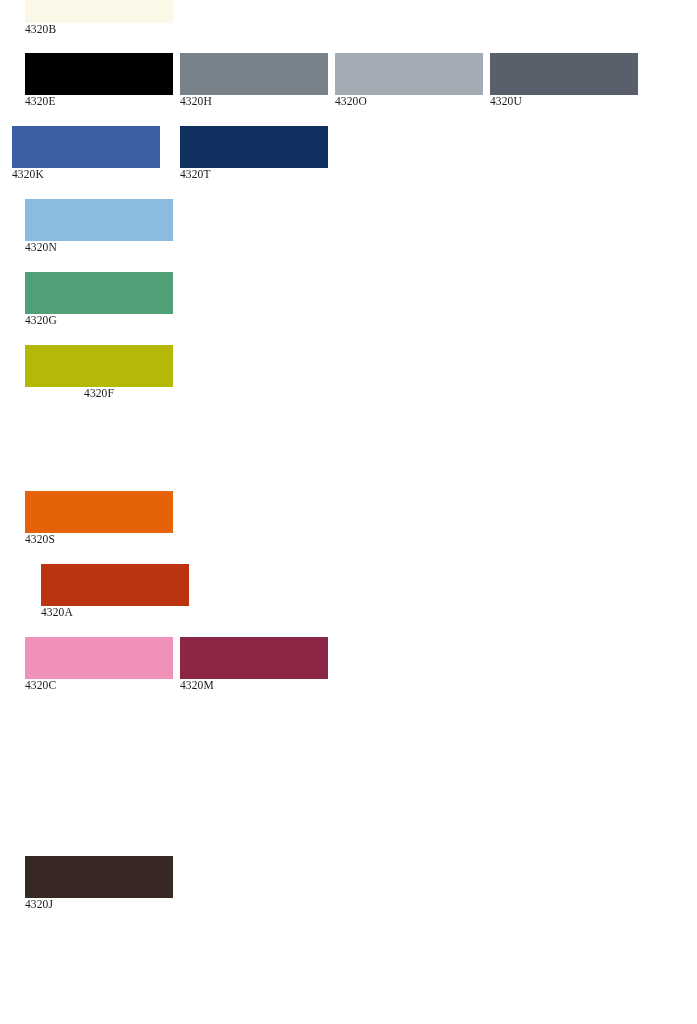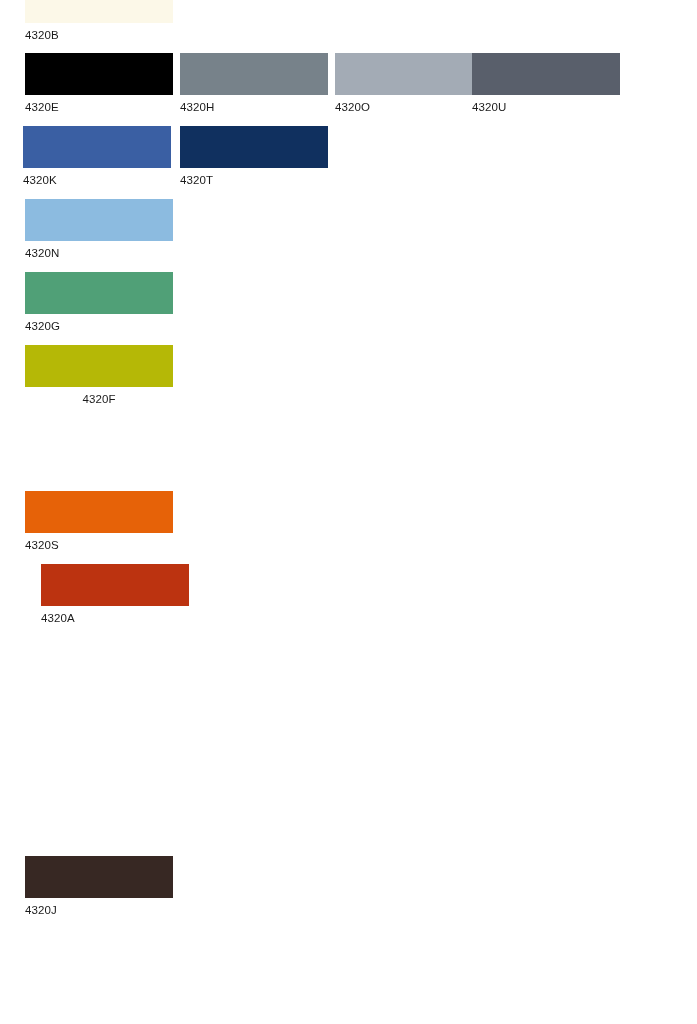--- a/index.html
+++ b/index.html
@@ -37,24 +37,23 @@
     width: 148px;
     height: 42px;
     display: block;
     box-sizing: border-box;
   }
   .swatch-label {
     display: block;
     font-size: 11.5px;
     line-height: 13px;
     color: #1a1a1a;
-    margin-top: 6px;
     letter-spacing: 0.1px;
     white-space: nowrap;
-    font-family: Liberation Sans, sans-serif;
+    font-family: Liberation Serif, serif;
   }
   .row-spacer {
     position: absolute;
     left: 0;
     width: 697px;
     height: 72px;
   }
 </style>
 </head>
 <body>
@@ -72,27 +71,27 @@
         <span class="swatch-label">4320E</span>
       </div>
       <div class="swatch-cell" style="left: 180px;">
         <span class="swatch-chip" title="#77828a" style="background: rgb(119, 130, 138);"></span>
         <span class="swatch-label">4320H</span>
       </div>
       <div class="swatch-cell" style="left: 335px;">
         <span class="swatch-chip" title="#a3abb5" style="background: rgb(163, 171, 181);"></span>
         <span class="swatch-label">4320O</span>
       </div>
-      <div class="swatch-cell" style="left: 472px;">
+      <div class="swatch-cell" style="left: 490px;">
         <span class="swatch-chip" title="#595f6b" style="background: rgb(89, 95, 107);"></span>
         <span class="swatch-label">4320U</span>
       </div>
     </div>
     <div class="swatch-row" style="top: 126px;">
-      <div class="swatch-cell" style="left: 23px;">
+      <div class="swatch-cell" style="left: 12px;">
         <span class="swatch-chip" title="#3a5fa3" style="background: rgb(58, 95, 163);"></span>
         <span class="swatch-label">4320K</span>
       </div>
       <div class="swatch-cell" style="left: 180px;">
         <span class="swatch-chip" title="#10305f" style="background: rgb(16, 48, 95);"></span>
         <span class="swatch-label">4320T</span>
       </div>
     </div>
     <div class="swatch-row" style="top: 199px; padding-left: 32px;">
       <div class="swatch-cell" style="left: 25px;">
@@ -117,20 +116,30 @@
         <span class="swatch-chip" title="#e66208" style="background: rgb(230, 98, 8);"></span>
         <span class="swatch-label">4320S</span>
       </div>
     </div>
     <div class="swatch-row" style="top: 564px;">
       <div class="swatch-cell" style="left: 25px; padding-left: 16px;">
         <span class="swatch-chip" title="#bc3310" style="background: rgb(188, 51, 16);"></span>
         <span class="swatch-label">4320A</span>
       </div>
     </div>
+    <div class="swatch-row" style="top: 637px;">
+      <div class="swatch-cell" style="left: 25px;">
+        <span class="swatch-chip" title="#ef91b8" style="background: rgb(239, 145, 184);"></span>
+        <span class="swatch-label">4320C</span>
+      </div>
+      <div class="swatch-cell" style="left: 180px;">
+        <span class="swatch-chip" title="#8b2645" style="background: rgb(139, 38, 69);"></span>
+        <span class="swatch-label">4320M</span>
+      </div>
+    </div>
     <div class="row-spacer" style="top: 710px;"></div>
     <div class="swatch-row" style="top: 856px;">
       <div class="swatch-cell" style="left: 25px;">
         <span class="swatch-chip" title="#372823" style="background: rgb(55, 40, 35);"></span>
         <span class="swatch-label">4320J</span>
       </div>
     </div>
   </div>
 
 </body></html>

